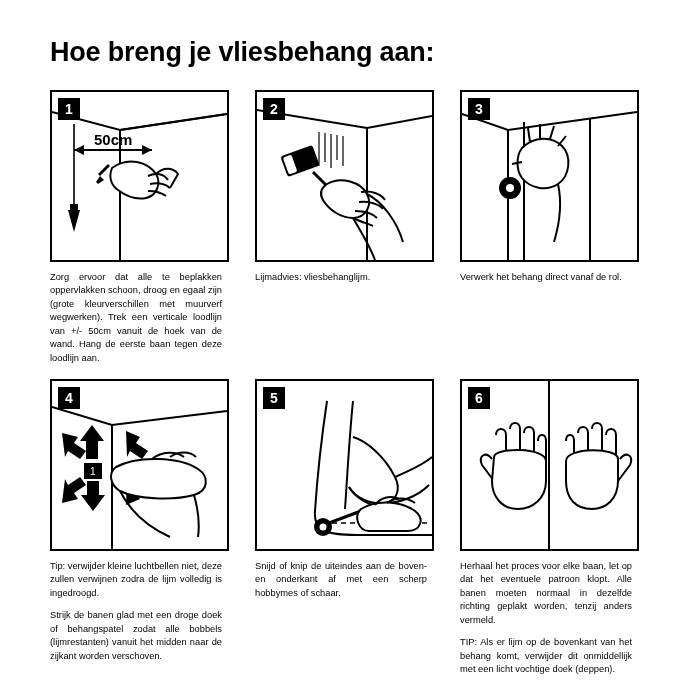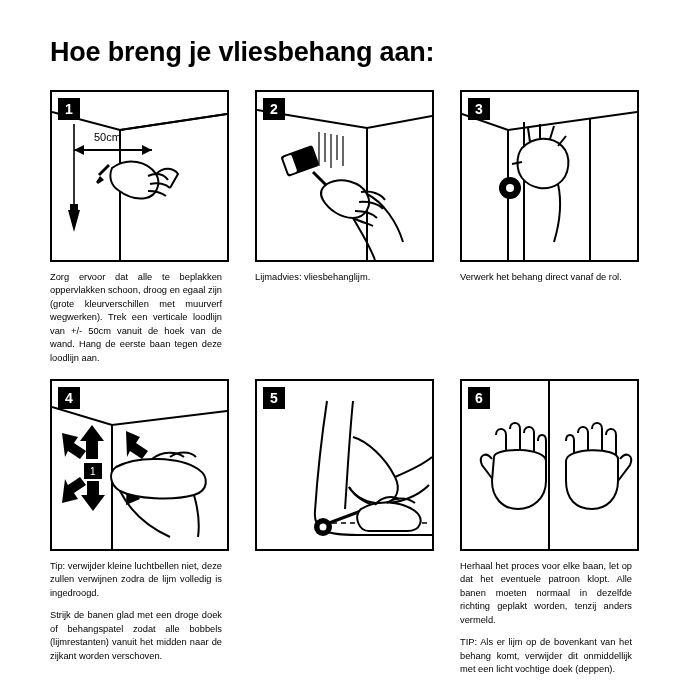--- a/index.html
+++ b/index.html
@@ -109,21 +109,21 @@
 
           <path d="M58 74 L48 84 L46 82 L56 72 Z" fill="#000"></path>
           <path d="M48 84 L44 90 L46 92 L52 88 Z" fill="#000"></path>
           <path d="M60 76 C76 64, 96 70, 104 82 C110 92, 104 104, 94 106 C84 108, 74 104, 66 98 C60 94, 56 86, 60 76 Z" fill="#fff" stroke="#000" stroke-width="2"></path>
           <path d="M96 84 C104 80, 112 82, 116 88" fill="none" stroke="#000" stroke-width="2"></path>
           <path d="M98 92 C106 90, 114 92, 118 96" fill="none" stroke="#000" stroke-width="2"></path>
           <path d="M96 99 C104 99, 110 101, 114 104" fill="none" stroke="#000" stroke-width="2"></path>
           <path d="M104 82 C112 74, 122 76, 126 82 L118 96" fill="none" stroke="#000" stroke-width="2"></path>
         </svg>
         <div class="stepnum">1</div>
-        <div style="position:absolute; left:42px; top:39px; font-size:11px; font-weight:normal;">50cm</div>
+        <div style="position:absolute; left:42px; top:39px; font-size:15px; font-weight:bold;">50cm</div>
       </div>
       <div class="caption">
         <p>Zorg ervoor dat alle te beplakken oppervlakken schoon, droog en egaal zijn (grote kleurverschillen met muurverf wegwerken). Trek een verticale loodlijn van +/- 50cm vanuit de hoek van de wand. Hang de eerste baan tegen deze loodlijn aan.</p>
       </div>
     </div>
 
     <div class="cell">
       <div class="panel">
         <svg width="175" height="168" viewBox="0 0 175 168">
           <path d="M0 18 L110 36 L175 24" fill="none" stroke="#000" stroke-width="2"></path>
@@ -238,20 +238,23 @@
           <path d="M96 56 C110 60, 128 76, 138 96 C144 108, 140 120, 128 122 C112 124, 98 116, 92 106" fill="#fff" stroke="#000" stroke-width="2"></path>
           <path d="M92 106 C98 116, 110 124, 124 126" fill="none" stroke="#000" stroke-width="2"></path>
           <path d="M128 122 C142 122, 160 116, 172 104" fill="none" stroke="#000" stroke-width="2"></path>
           <path d="M138 96 C152 90, 166 84, 175 76" fill="none" stroke="#000" stroke-width="2"></path>
 
           <path d="M104 128 C120 118, 144 120, 158 130 C168 138, 164 150, 150 150 L112 150 C102 150, 96 136, 104 128 Z" fill="#fff" stroke="#000" stroke-width="2"></path>
           <path d="M130 122 C138 116, 150 116, 158 122" fill="none" stroke="#000" stroke-width="2"></path>
           <path d="M118 124 C124 116, 134 114, 142 118" fill="none" stroke="#000" stroke-width="2"></path>
         </svg>
         <div class="stepnum">5</div>
+      </div>
+      <div class="caption">
+        <p>Snijd of knip de uiteindes aan de boven- en onderkant af met een scherp hobbymes of schaar.</p>
       </div>
     </div>
 
     <div class="cell row2">
       <div class="panel">
         <svg width="175" height="168" viewBox="0 0 175 168">
 
           <line x1="87" y1="0" x2="87" y2="168" stroke="#000" stroke-width="2"></line>
 
           <g fill="#fff" stroke="#000" stroke-width="2">

